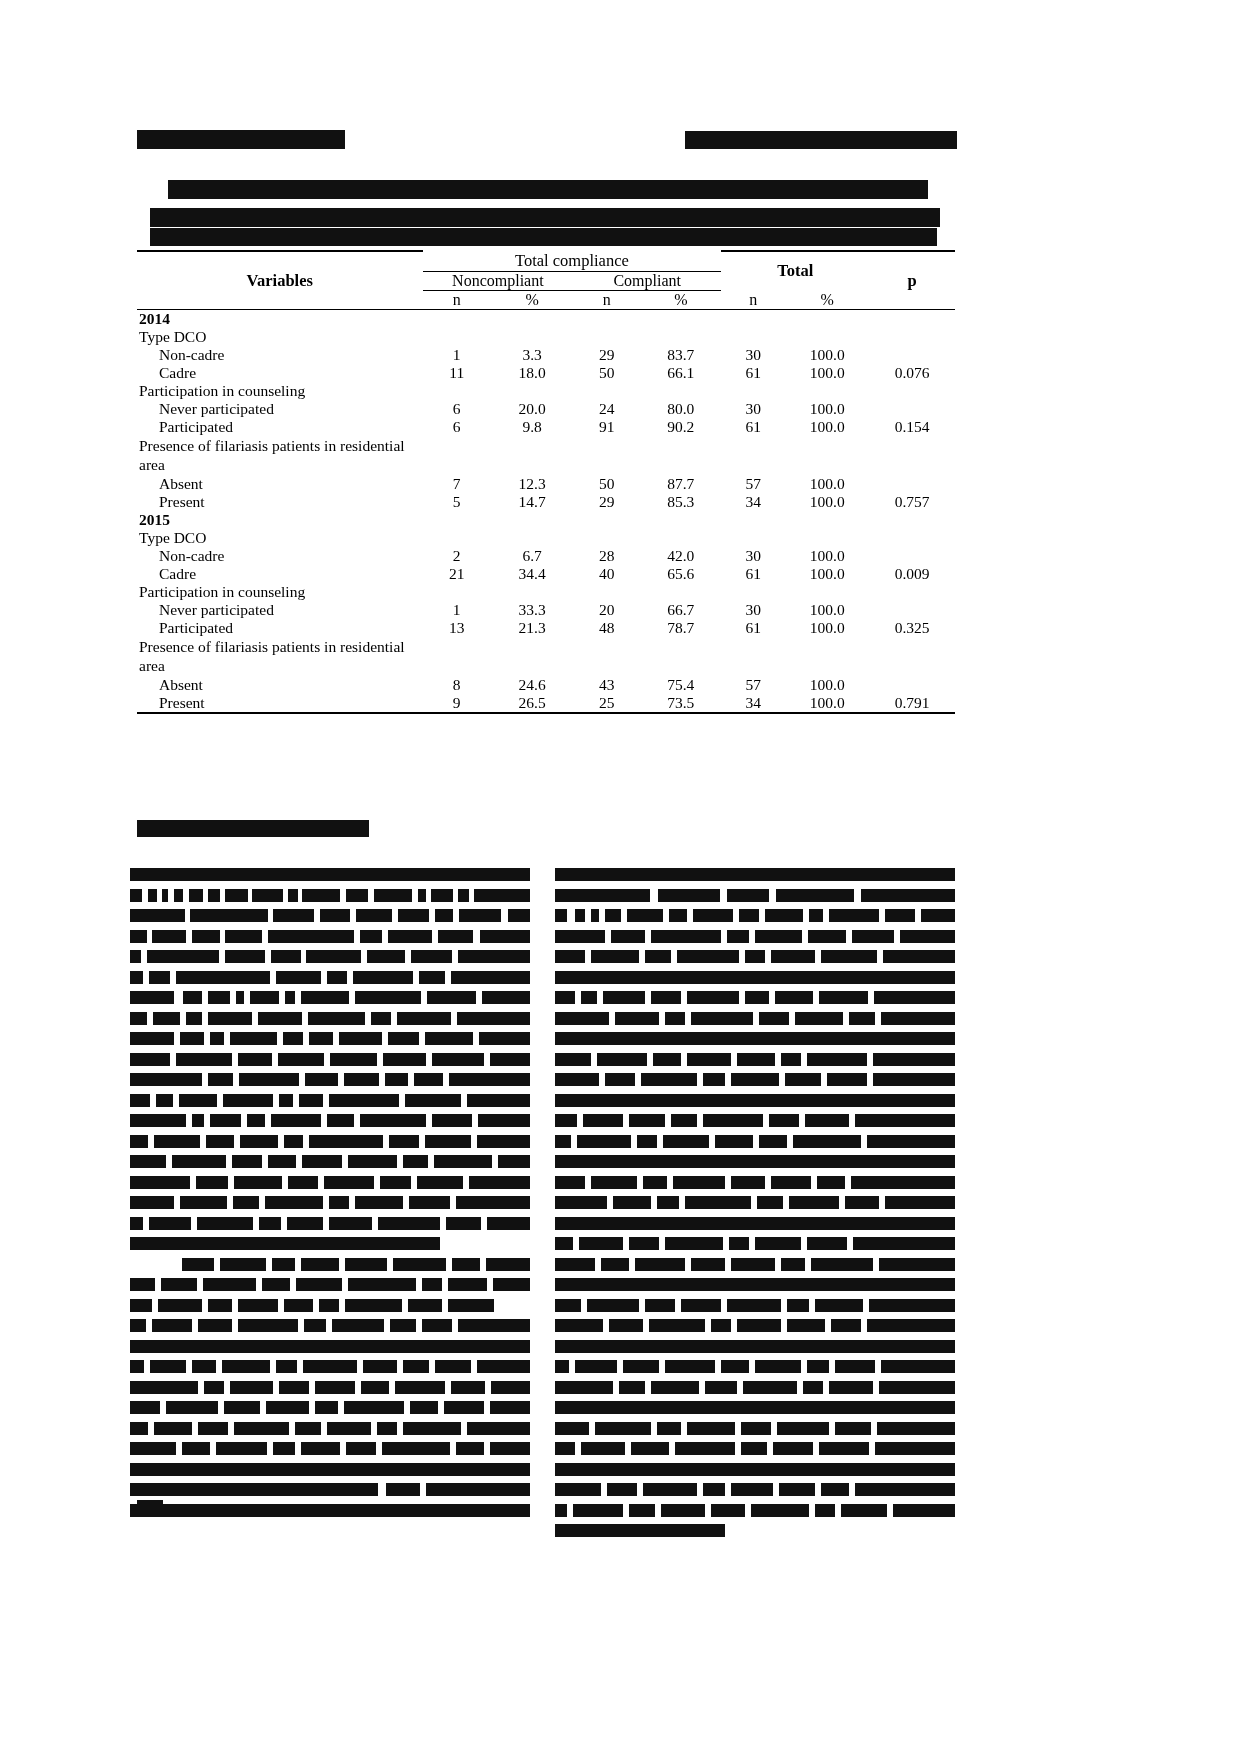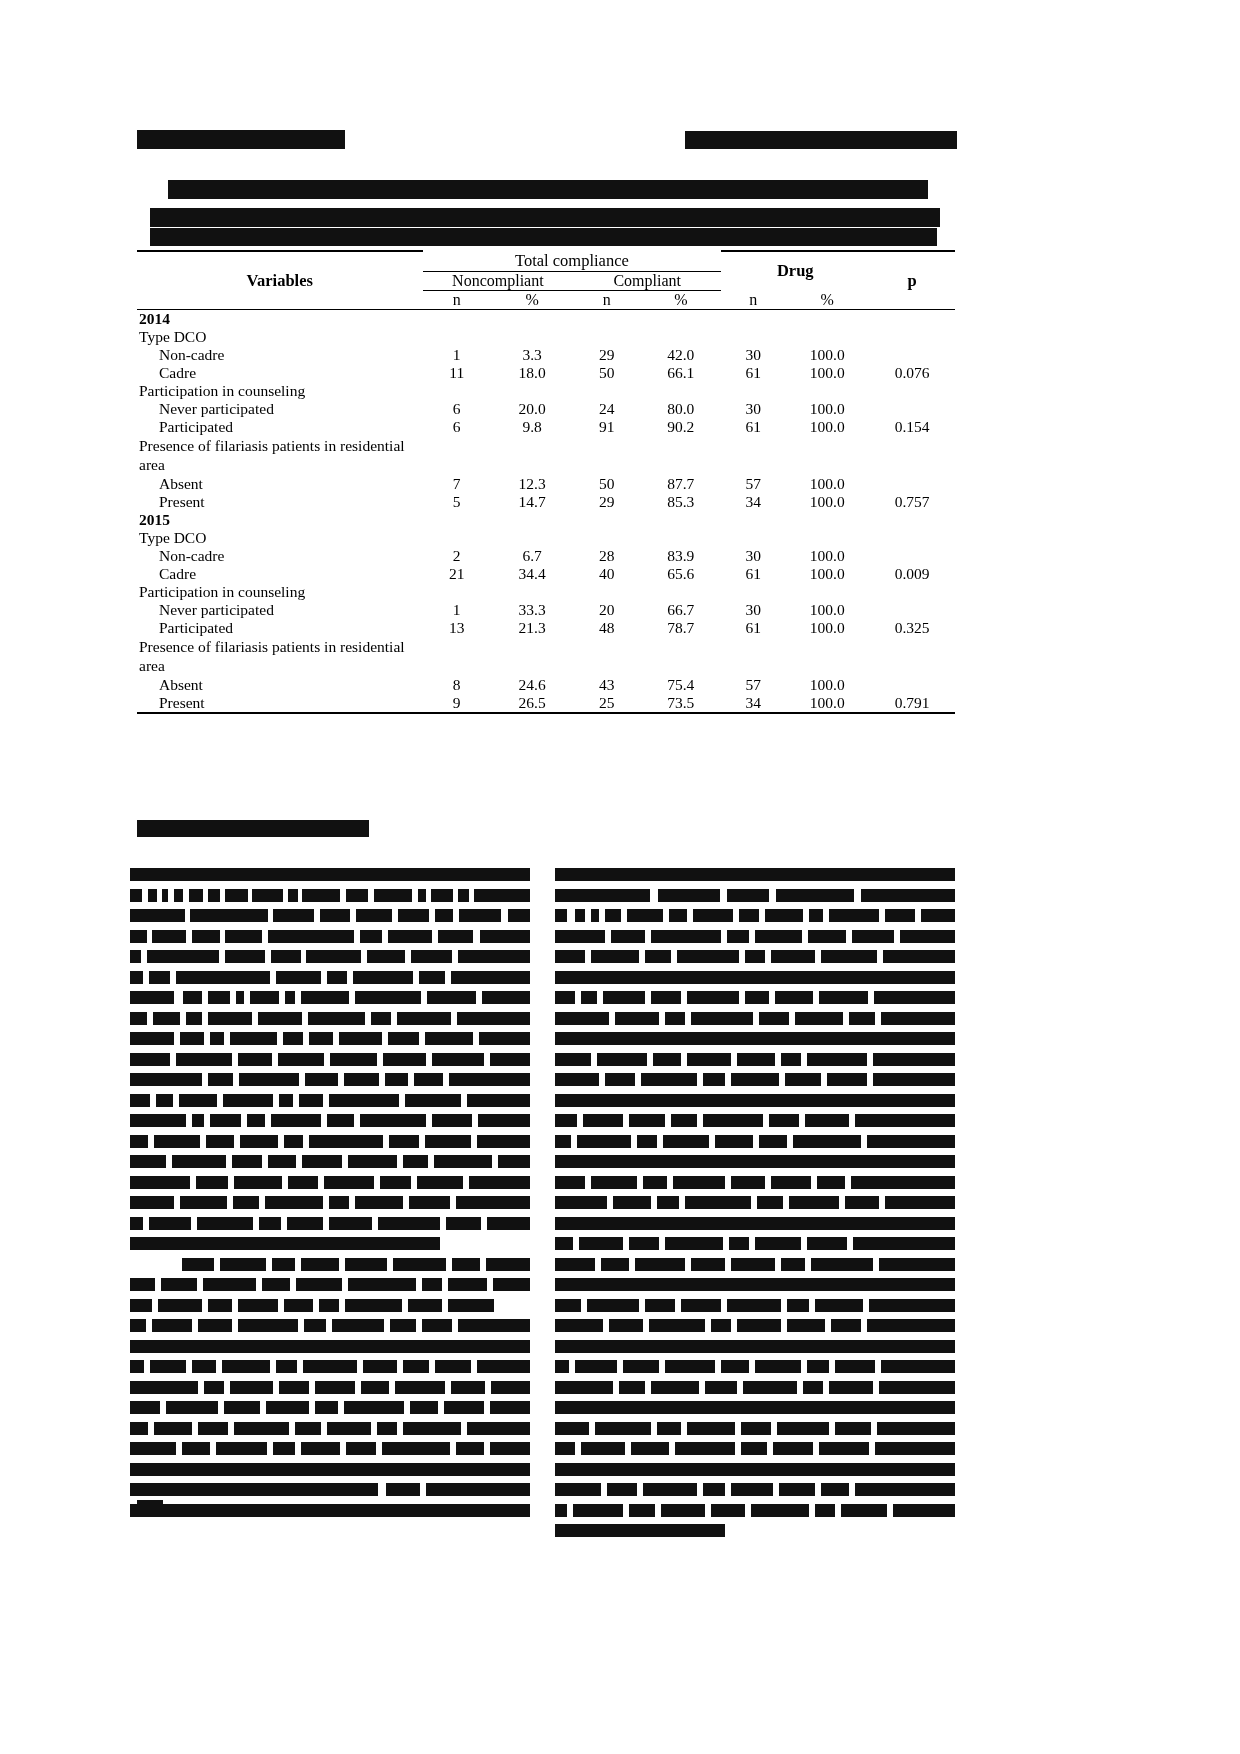--- a/index.html
+++ b/index.html
@@ -159,21 +159,21 @@
           <col class="c-p3">
           <col class="c-pv">
       </colgroup>
       <thead>
         <tr class="rule-top">
           <td rowspan="3" style="vertical-align:middle;">
             <div class="hdr-var" style="text-align:center;font-weight:bold;font-size:16.5px;">Variables</div>
           </td>
           <th class="group-head" colspan="4">Total compliance</th>
           <td rowspan="2" colspan="2" style="vertical-align:middle;">
-            <div style="text-align:center;font-weight:bold;font-size:16.5px;">Drug</div>
+            <div style="text-align:center;font-weight:bold;font-size:16.5px;">Total</div>
           </td>
           <td rowspan="3" style="vertical-align:middle;">
             <div style="text-align:center;font-weight:bold;font-size:16.5px;">p</div>
           </td>
         </tr>
         <tr>
           <th class="sub-head uline" colspan="2">Noncompliant</th>
           <th class="sub-head uline" colspan="2">Compliant</th>
         </tr>
         <tr>
@@ -204,21 +204,21 @@
             <td></td>
             <td></td>
             <td></td>
             <td class="pval" rowspan="3">0.076</td>
           </tr>
           <tr>
             <td class="lbl item">Non-cadre</td>
             <td class="num">1</td>
             <td class="num">3.3</td>
             <td class="num">29</td>
-            <td class="num">42.0</td>
+            <td class="num">83.7</td>
             <td class="num">30</td>
             <td class="num">100.0</td>
           </tr>
           <tr>
             <td class="lbl item">Cadre</td>
             <td class="num">11</td>
             <td class="num">18.0</td>
             <td class="num">50</td>
             <td class="num">66.1</td>
             <td class="num">61</td>
@@ -298,21 +298,21 @@
             <td></td>
             <td></td>
             <td></td>
             <td class="pval" rowspan="3">0.009</td>
           </tr>
           <tr>
             <td class="lbl item">Non-cadre</td>
             <td class="num">2</td>
             <td class="num">6.7</td>
             <td class="num">28</td>
-            <td class="num">83.9</td>
+            <td class="num">42.0</td>
             <td class="num">30</td>
             <td class="num">100.0</td>
           </tr>
           <tr>
             <td class="lbl item">Cadre</td>
             <td class="num">21</td>
             <td class="num">34.4</td>
             <td class="num">40</td>
             <td class="num">65.6</td>
             <td class="num">61</td>

